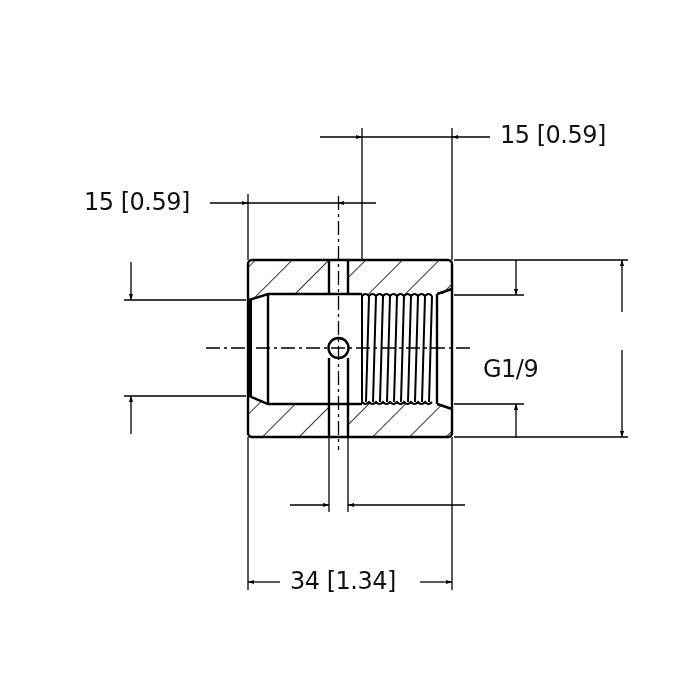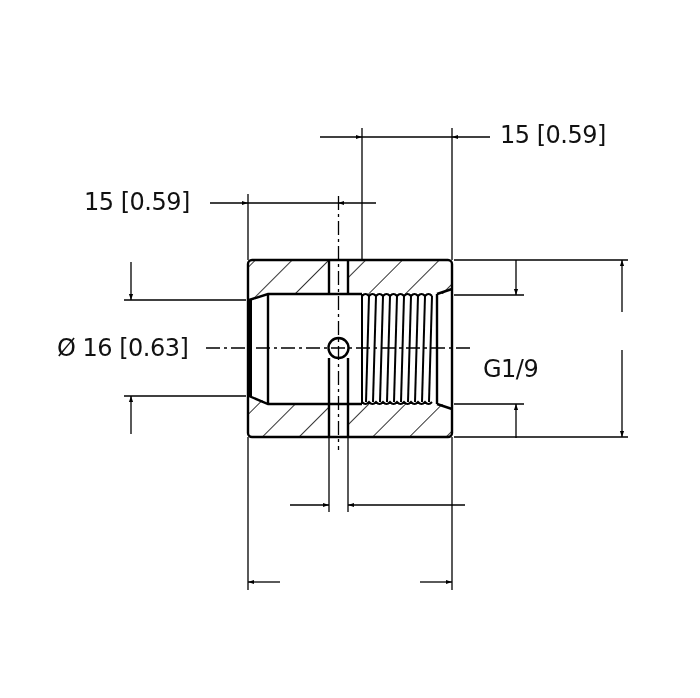--- a/index.html
+++ b/index.html
@@ -109,15 +109,15 @@
     <line x1="452" y1="437" x2="452" y2="590"></line>
 
     <line x1="248" y1="437" x2="248" y2="590"></line>
     <line x1="280" y1="582" x2="248" y2="582" marker-end="url(#arr)"></line>
     <line x1="420" y1="582" x2="452" y2="582" marker-end="url(#arr)"></line>
   </g>
 </svg>
 
 <div class="lbl" style="left:500px; top:123px;">15 [0.59]</div>
 <div class="lbl" style="left:84px; top:190px;">15 [0.59]</div>
-<div class="lbl" style="left:57px; top:336px;">Ø 16 [0.63]</div>
 <div class="lbl" style="left:483px; top:357px;">G1/9</div>
+<div class="lbl" style="left:290px; top:569px;">34 [1.34]</div>
 </div>
 
 </body></html>

